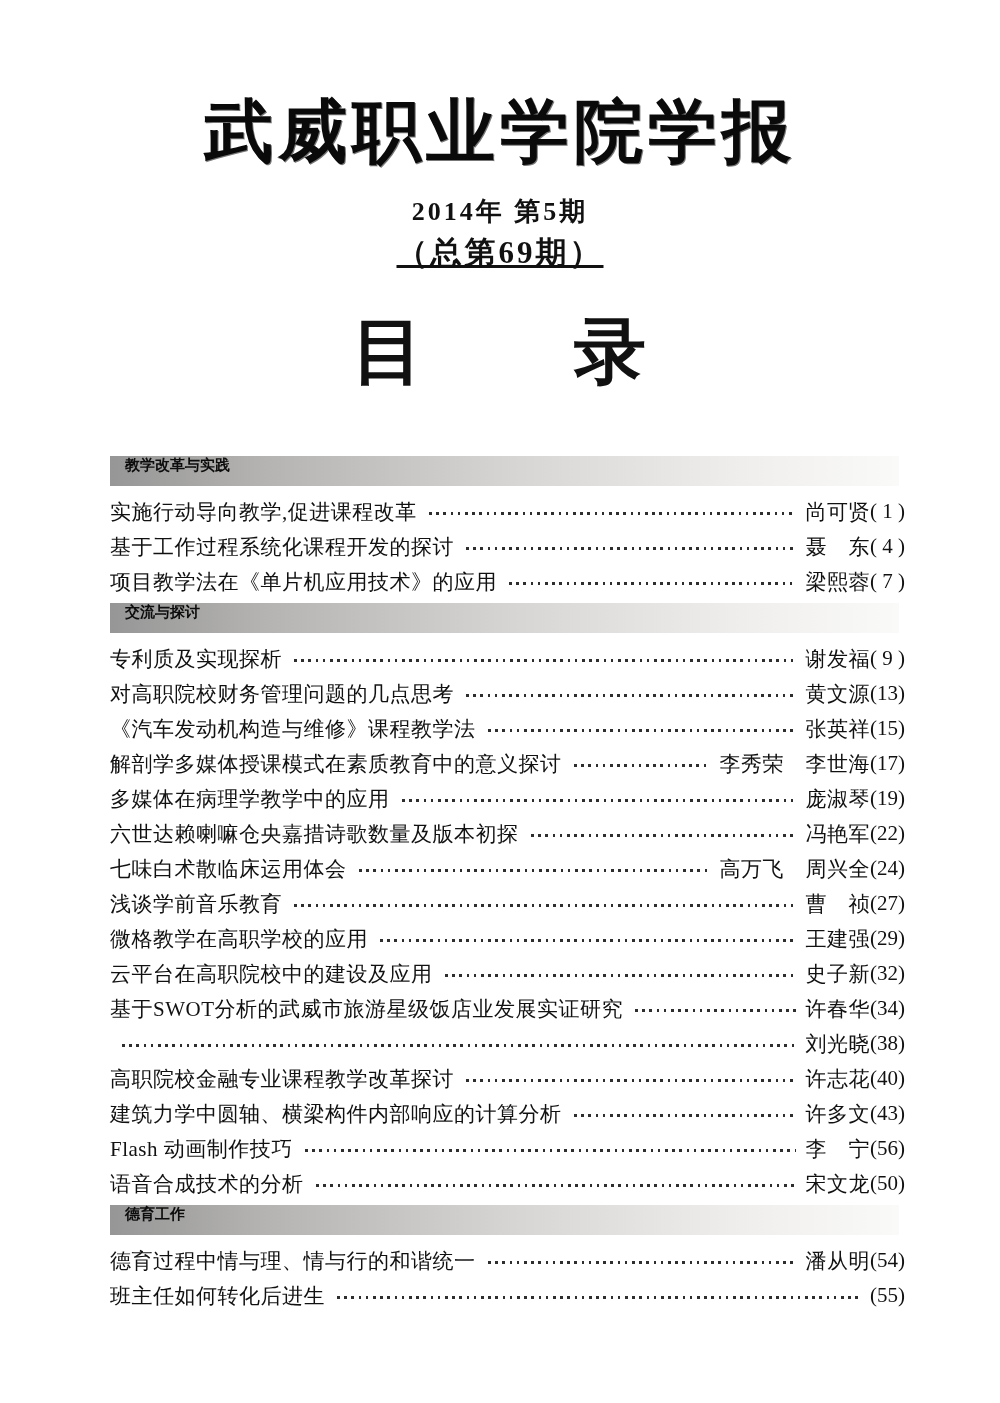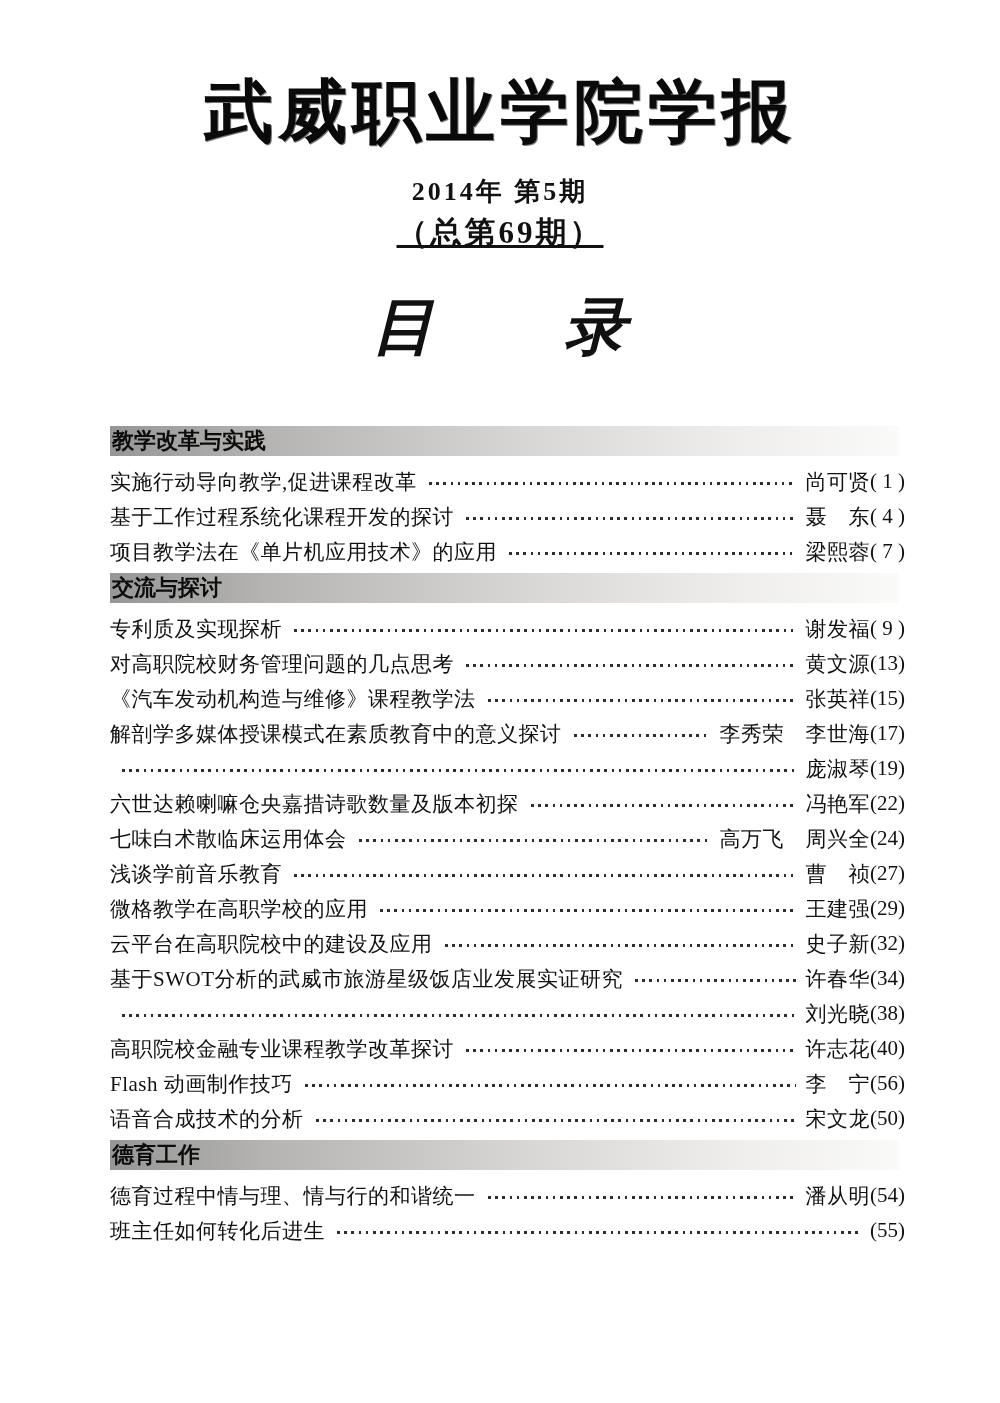--- a/index.html
+++ b/index.html
@@ -8,20 +8,21 @@
     background: #ffffff;
   }
   .page {
     position: relative;
     width: 1000px;
     height: 1330px;
     background: #ffffff;
     color: #111111;
     font-family: "Liberation Serif", "DejaVu Serif", serif;
     overflow: hidden;
+    margin-top: 20px;
   }
   .masthead {
     text-align: center;
   }
   .journal-title {
     padding-top: 76px;
     font-size: 69px;
     line-height: 1.05;
     font-weight: bold;
     letter-spacing: 5px;
@@ -36,43 +37,42 @@
   }
   .volume-line {
     margin-top: 3px;
     font-size: 31px;
     font-weight: bold;
     letter-spacing: 3px;
     text-decoration: underline;
   }
   .toc-title {
     margin-top: 42px;
-    font-size: 62px;
+    font-size: 72px;
     line-height: 1;
     font-weight: bold;
     letter-spacing: 2px;
-    font-style: italic;
   }
   .toc {
     box-sizing: border-box;
     width: 795px;
     margin-left: 110px;
     margin-top: 68px;
   }
   .section-heading {
     box-sizing: border-box;
     height: 30px;
     width: 789px;
     display: flex;
     align-items: flex-start;
-    padding-left: 2px;
+    padding-left: 15px;
     background: linear-gradient(to right, #969696 0%, #b5b4b2 20%, #d7d6d4 52%, #efeeec 80%, #fafaf8 100%);
     font-family: "Liberation Sans", "DejaVu Sans", sans-serif;
     font-weight: bold;
-    font-size: 22px;
+    font-size: 15px;
     color: #0c0c0c;
   }
   .entries {
     padding: 8px 0 4px 0;
   }
   .entry {
     display: flex;
     align-items: center;
     height: 35px;
     font-size: 21px;
@@ -165,20 +165,21 @@
   </div>
 
   <div class="entry">
     <span class="entry-title">解剖学多媒体授课模式在素质教育中的意义探讨</span>
     <span class="leader"></span>
     <span class="entry-authors">李秀荣　李世海</span>
     <span class="entry-page">(17)</span>
   </div>
 
   <div class="entry">
+    <span class="entry-title">多媒体在病理学教学中的应用</span>
     <span class="leader"></span>
     <span class="entry-authors">庞淑琴</span>
     <span class="entry-page">(19)</span>
   </div>
 
   <div class="entry">
     <span class="entry-title">六世达赖喇嘛仓央嘉措诗歌数量及版本初探</span>
     <span class="leader"></span>
     <span class="entry-authors">冯艳军</span>
     <span class="entry-page">(22)</span>
@@ -225,20 +226,26 @@
     <span class="entry-page">(38)</span>
   </div>
 
   <div class="entry">
     <span class="entry-title">高职院校金融专业课程教学改革探讨</span>
     <span class="leader"></span>
     <span class="entry-authors">许志花</span>
     <span class="entry-page">(40)</span>
   </div>
 
+  <div class="entry">
+    <span class="entry-title">建筑力学中圆轴、横梁构件内部响应的计算分析</span>
+    <span class="leader"></span>
+    <span class="entry-authors">许多文</span>
+    <span class="entry-page">(43)</span>
+  </div>
 
   <div class="entry">
     <span class="entry-title">Flash 动画制作技巧</span>
     <span class="leader"></span>
     <span class="entry-authors">李　宁</span>
     <span class="entry-page">(56)</span>
   </div>
 
 
   <div class="entry">

